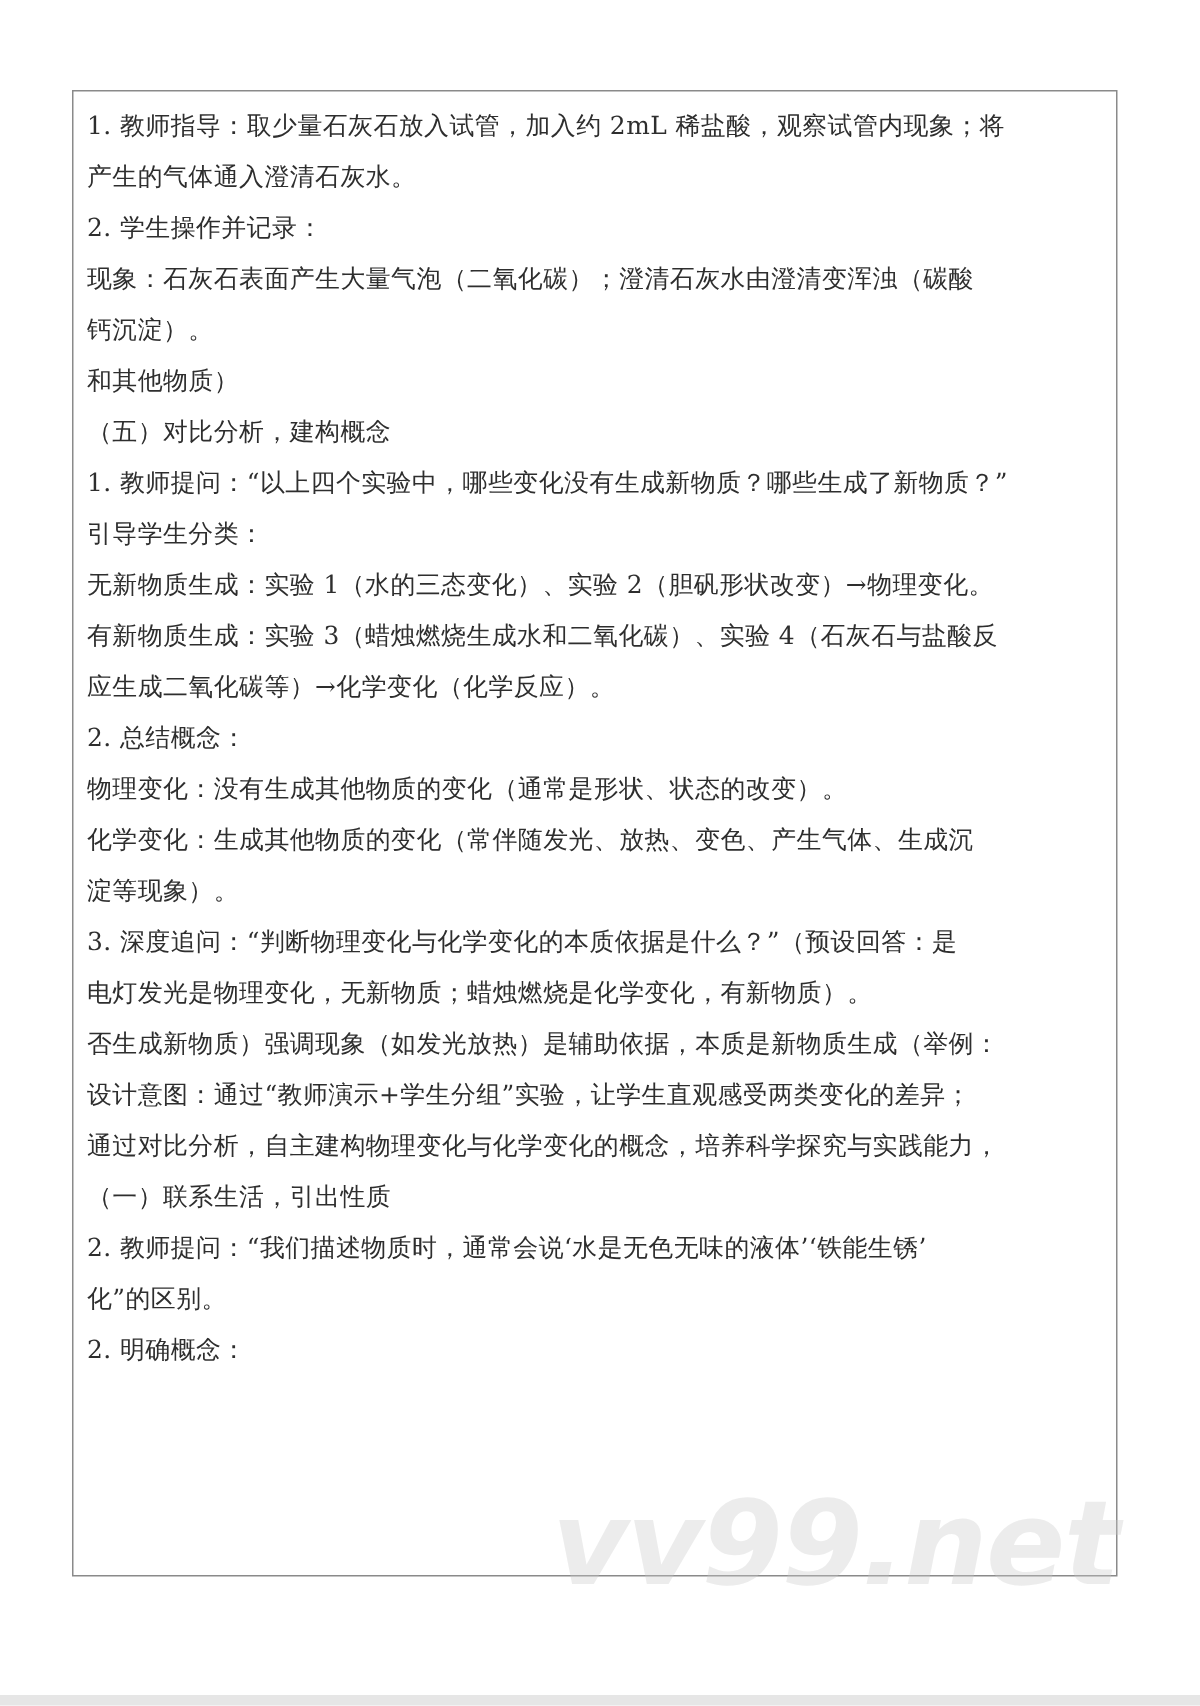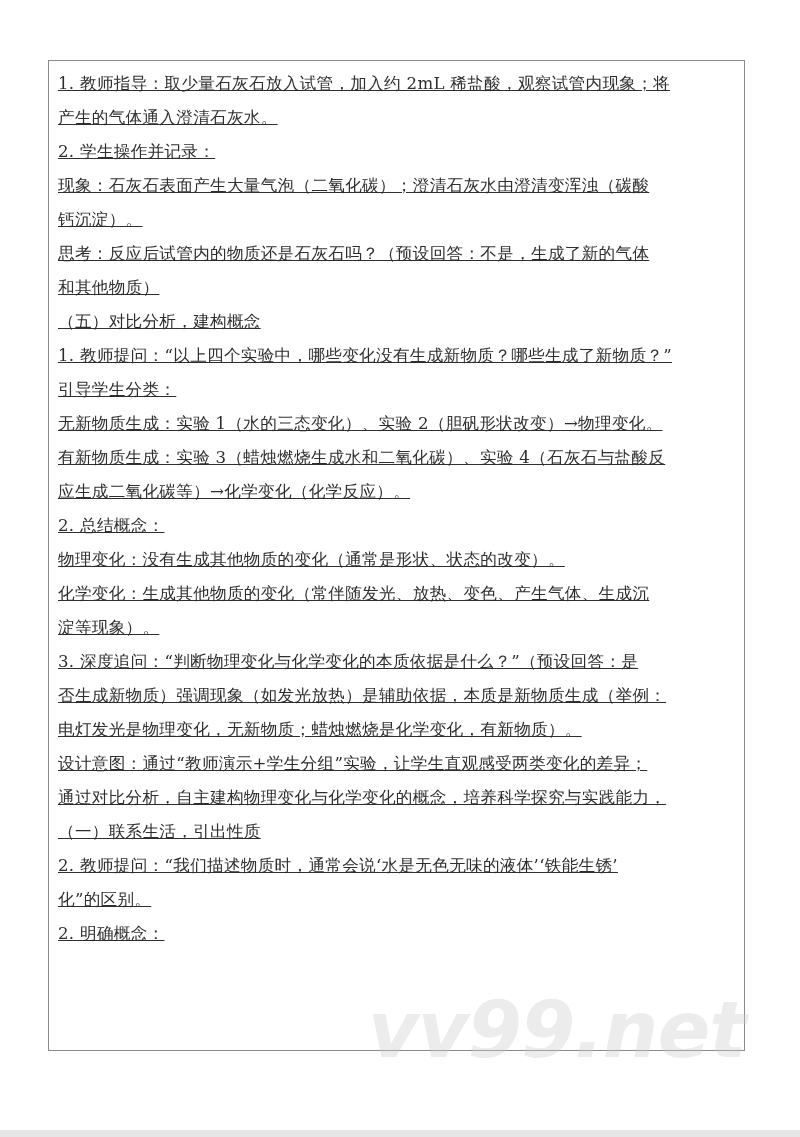--- a/index.html
+++ b/index.html
@@ -10,21 +10,20 @@
     color: #2e2e2e;
   }
   .page-bottom-band {
     position: absolute; left: 0; right: 0; bottom: 0; height: 7px;
     background: #e6e6e6;
   }
   .cell {
     position: absolute; left: 48px; top: 60px; width: 697px; height: 991px;
     border: 1px solid #8a8a8a; box-sizing: border-box;
     padding: 6px 24px 0 9px;
-    text-decoration: underline;
   }
   .line {
     height: 34px; line-height: 34px; font-size: 16.6px;
     white-space: nowrap; letter-spacing: 0.3px;
   }
   .watermark {
     position: absolute; left: 368px; top: 990px; width: 370px; height: 80px;
     font-family: "DejaVu Sans", "Liberation Sans", sans-serif;
     font-weight: bold; font-size: 78px; line-height: 80px;
     color: rgba(200,200,200,0.35); letter-spacing: -1px;
@@ -34,35 +33,34 @@
 </style>
 </head>
 <body>
 
 <div class="cell">
   <div class="line">1. 教师指导：取少量石灰石放入试管，加入约 2mL 稀盐酸，观察试管内现象；将</div>
   <div class="line">产生的气体通入澄清石灰水。</div>
   <div class="line">2. 学生操作并记录：</div>
   <div class="line"> 现象：石灰石表面产生大量气泡（二氧化碳）；澄清石灰水由澄清变浑浊（碳酸</div>
   <div class="line">钙沉淀）。</div>
-  <div class="line"> 思考：反应后试管内的物质还是石灰石吗？（预设回答：不是，生成了新的气体</div>
   <div class="line">和其他物质）</div>
   <div class="line">（五）对比分析，建构概念</div>
   <div class="line">1. 教师提问：“以上四个实验中，哪些变化没有生成新物质？哪些生成了新物质？”</div>
   <div class="line">引导学生分类：</div>
   <div class="line"> 无新物质生成：实验 1（水的三态变化）、实验 2（胆矾形状改变）→物理变化。</div>
   <div class="line"> 有新物质生成：实验 3（蜡烛燃烧生成水和二氧化碳）、实验 4（石灰石与盐酸反</div>
   <div class="line">应生成二氧化碳等）→化学变化（化学反应）。</div>
   <div class="line">2. 总结概念：</div>
   <div class="line"> 物理变化：没有生成其他物质的变化（通常是形状、状态的改变）。</div>
   <div class="line"> 化学变化：生成其他物质的变化（常伴随发光、放热、变色、产生气体、生成沉</div>
   <div class="line">淀等现象）。</div>
   <div class="line">3. 深度追问：“判断物理变化与化学变化的本质依据是什么？”（预设回答：是</div>
+  <div class="line">电灯发光是物理变化，无新物质；蜡烛燃烧是化学变化，有新物质）。</div>
   <div class="line">否生成新物质）强调现象（如发光放热）是辅助依据，本质是新物质生成（举例：</div>
-  <div class="line">电灯发光是物理变化，无新物质；蜡烛燃烧是化学变化，有新物质）。</div>
   <div class="line">设计意图：通过“教师演示+学生分组”实验，让学生直观感受两类变化的差异；</div>
   <div class="line">通过对比分析，自主建构物理变化与化学变化的概念，培养科学探究与实践能力，</div>
   <div class="line">（一）联系生活，引出性质</div>
   <div class="line">2. 教师提问：“我们描述物质时，通常会说‘水是无色无味的液体’‘铁能生锈’</div>
   <div class="line">化”的区别。</div>
   <div class="line">2. 明确概念：</div>
 </div>
 
 <div class="watermark">vv99.net</div>
 <div class="page-bottom-band"></div>

